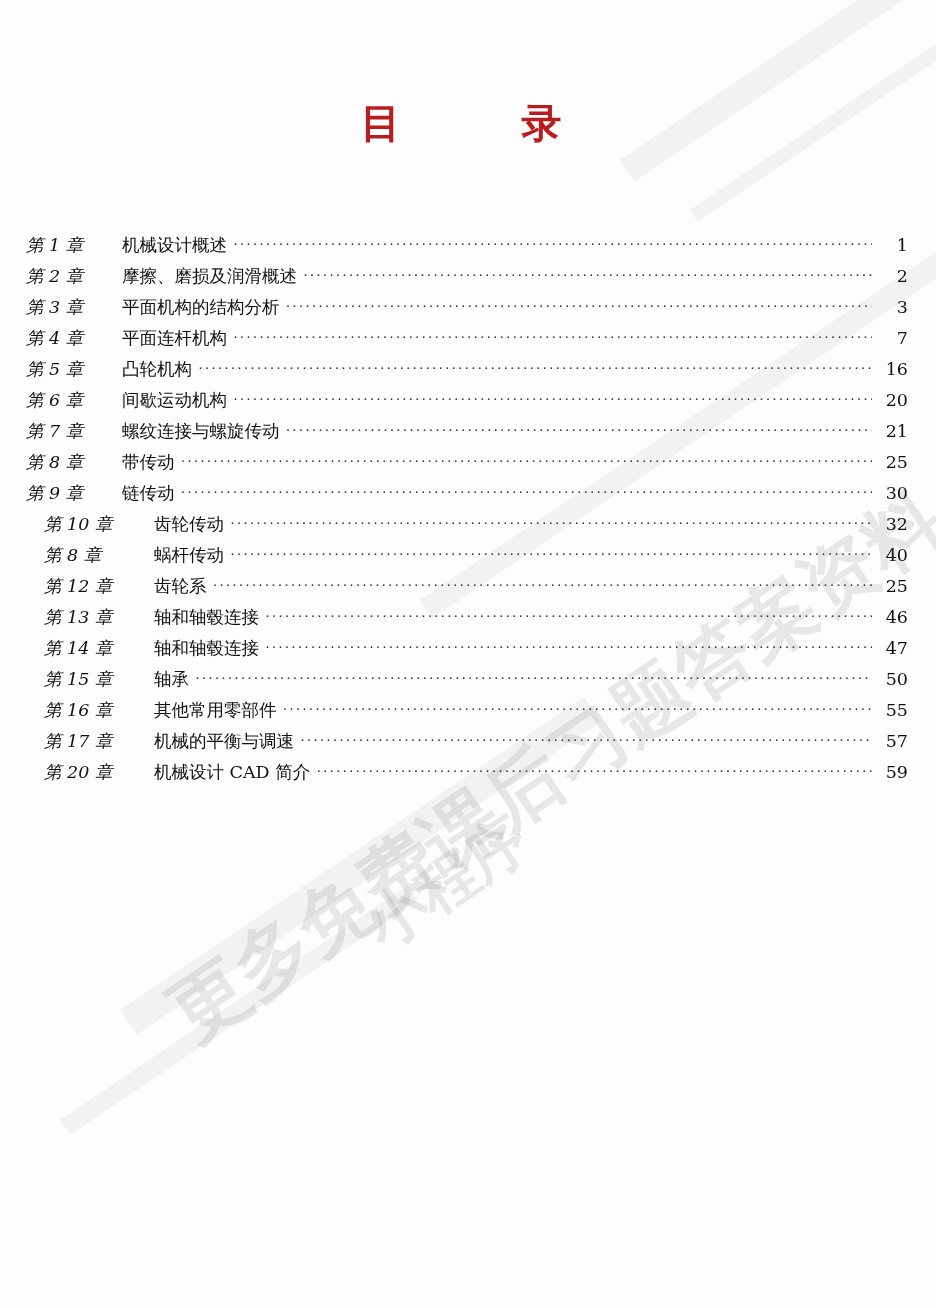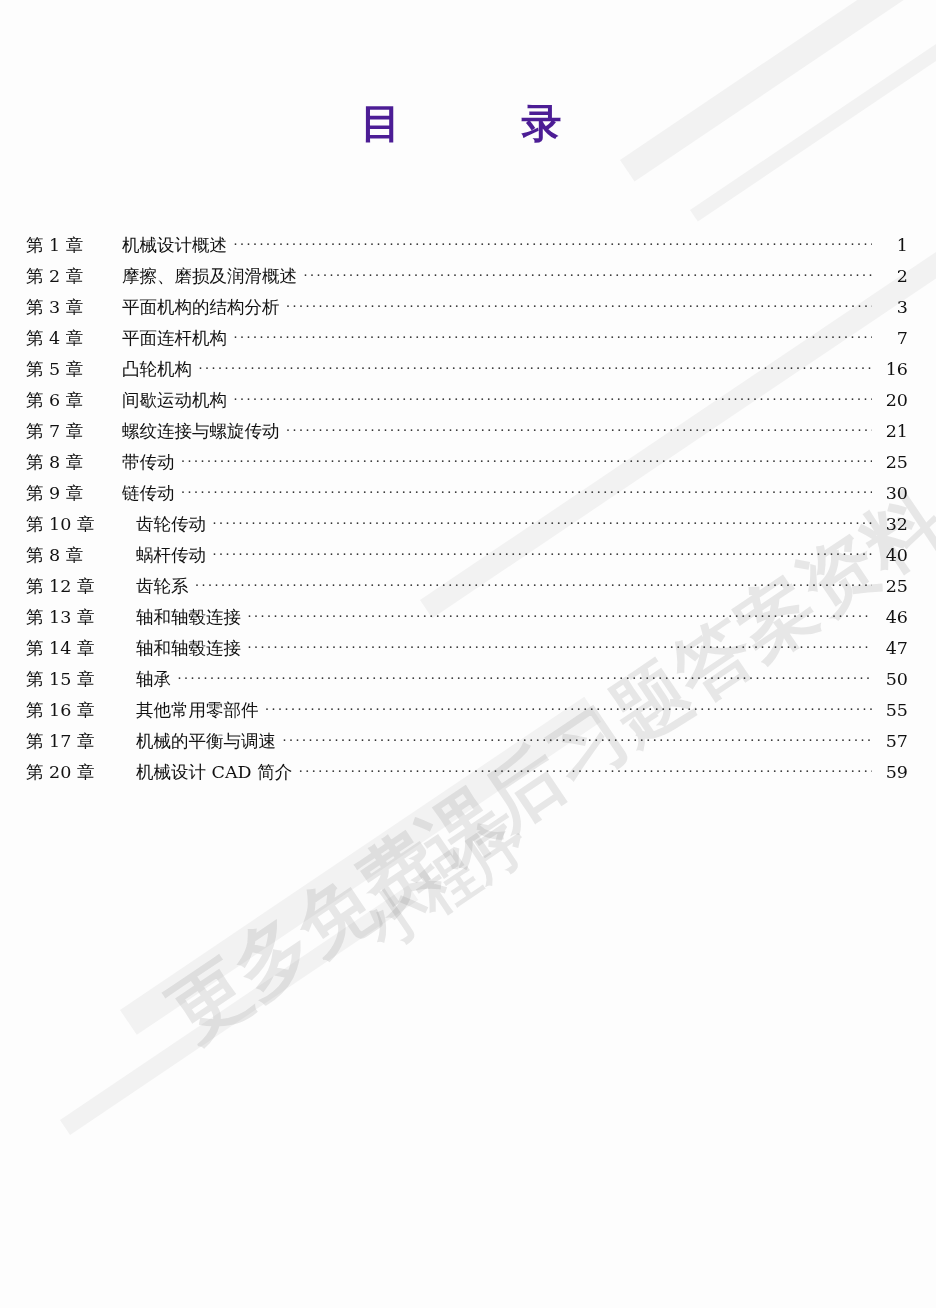--- a/index.html
+++ b/index.html
@@ -40,45 +40,47 @@
 
   
   .doc-title {
     position: relative;
     text-align: center;
     font-size: 40px;
     font-weight: bold;
     letter-spacing: 0.34em;
     padding-top: 96px;
     font-family: "DejaVu Serif", "Liberation Serif", serif;
-    color: #4c1d95;
+    color: #b91c1c;
   }
 
   
   .toc {
     position: relative;
     margin: 72px 28px 0 26px;
   }
   .toc-row {
     display: flex;
     align-items: flex-end;
     font-size: 17.5px;
     line-height: 1.0;
     height: 31px;
     color: #111;
   }
   .chap {
     width: 96px;
     flex: 0 0 96px;
     white-space: nowrap;
     font-family: "DejaVu Serif", "Liberation Serif", serif;
+    font-style: italic;
   }
   .chap-wide {
     width: 110px;
     flex: 0 0 110px;
+    margin-left: 18px;
   }
   .title-cell {
     white-space: nowrap;
     font-family: "DejaVu Serif", "Liberation Serif", serif;
     padding-right: 6px;
     margin-top: 32px;
   }
   .leader {
     flex: 1 1 auto;
     overflow: hidden;

